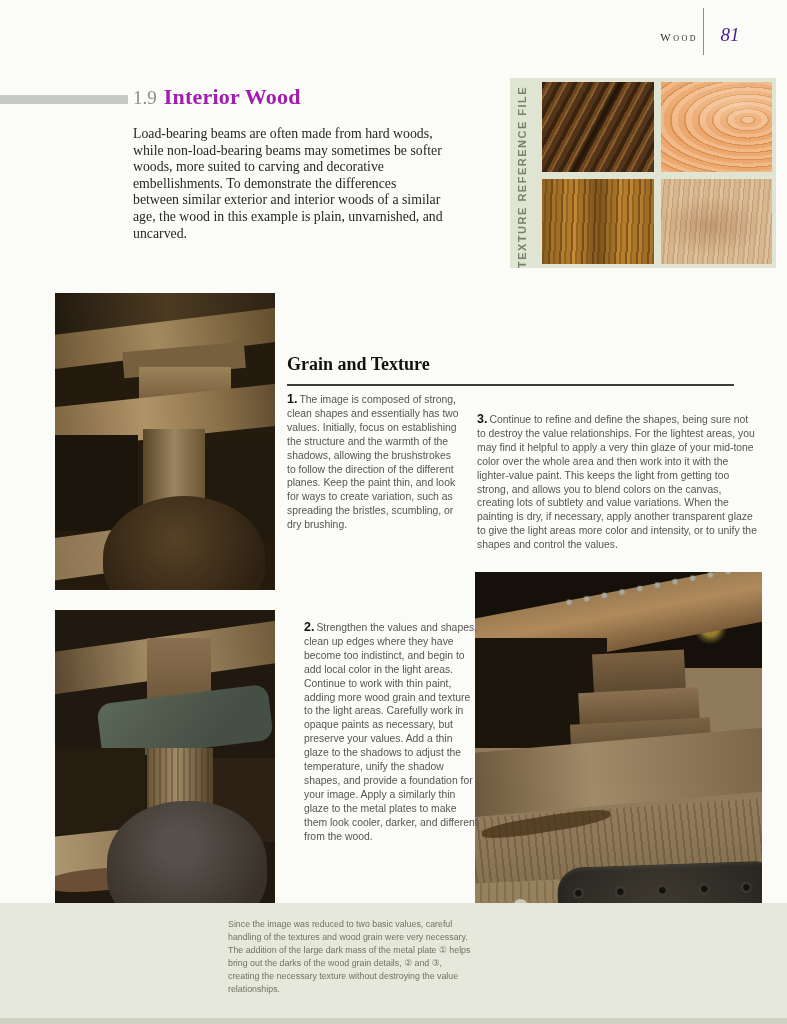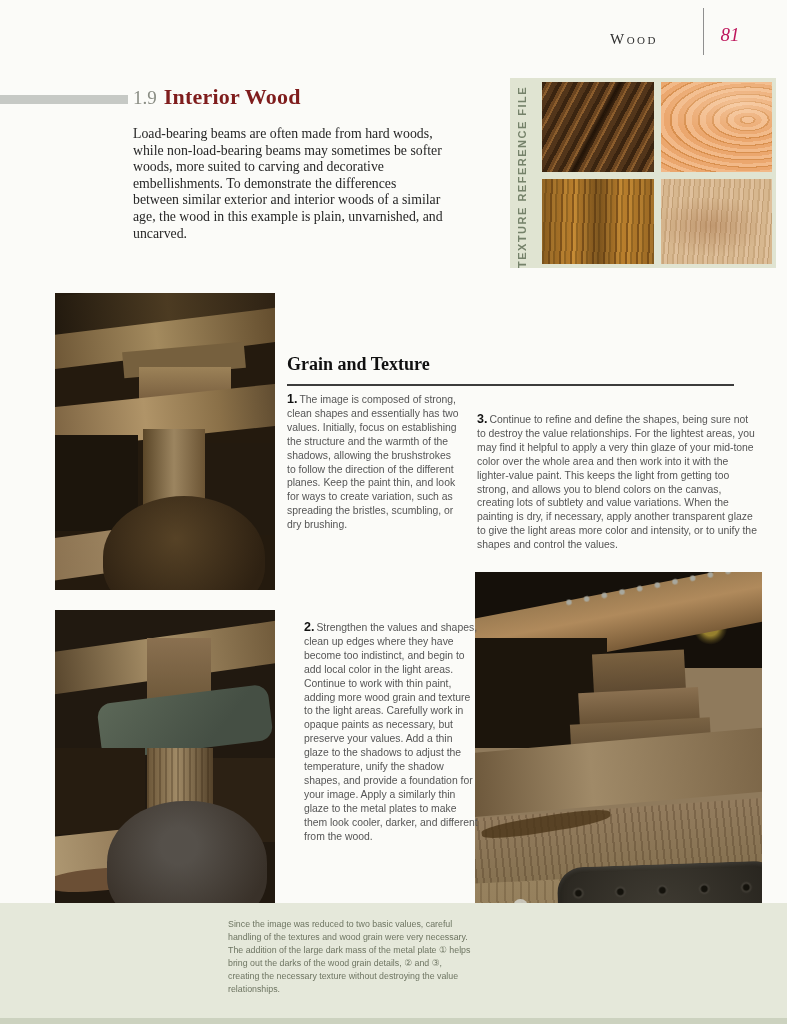--- a/index.html
+++ b/index.html
@@ -4,31 +4,31 @@
 <style>
   * { margin:0; padding:0; box-sizing:border-box; }
   html,body { background:#ffffff; }
   .page {
     position:relative; width:787px; height:1024px;
     background:#fbfbf8; overflow:hidden;
     font-family:"Liberation Serif", serif; color:#222;
   }
 
   
-  .hdr-label { position:absolute; top:31px; left:570px; width:128px; text-align:center;
-    font-variant:small-caps; letter-spacing:2.5px; font-size:15px; color:#2e2e2e; }
+  .hdr-label { position:absolute; top:31px; left:570px; width:128px; text-align:right;
+    font-variant:small-caps; letter-spacing:2.5px; font-size:11px; color:#2e2e2e; }
   .hdr-rule { position:absolute; top:8px; left:703px; width:1px; height:47px; background:#8f8f8f; }
   .hdr-num { position:absolute; top:24px; left:709px; width:42px; text-align:center;
-    font-style:italic; font-size:19px; color:#be185d; }
+    font-style:italic; font-size:19px; color:#4c1d95; }
 
   
   .sec-bar { position:absolute; left:0; top:95px; width:128px; height:9px; background:#c6c9c5; }
   .sec-head { position:absolute; left:133px; top:84px; white-space:nowrap; }
   .sec-num { font-size:19px; color:#8b8e85; margin-right:7px; }
-  .sec-title { font-size:22px; font-weight:bold; color:#7f1d1d; letter-spacing:0.2px; }
+  .sec-title { font-size:22px; font-weight:bold; color:#a21caf; letter-spacing:0.2px; }
 
   .intro { position:absolute; left:133px; top:126px; width:312px;
     font-size:13.8px; line-height:16.6px; color:#262626; }
 
   
   .tex-box { position:absolute; left:510px; top:78px; width:266px; height:190px; background:#e0e4d2; }
   .tex-label { position:absolute; left:6px; top:0; height:100%; display:flex; align-items:center;
     writing-mode:vertical-rl; transform:rotate(180deg);
     font-family:"Liberation Sans", sans-serif; font-weight:bold; font-size:11px;
     letter-spacing:1.5px; color:#75826a; }

